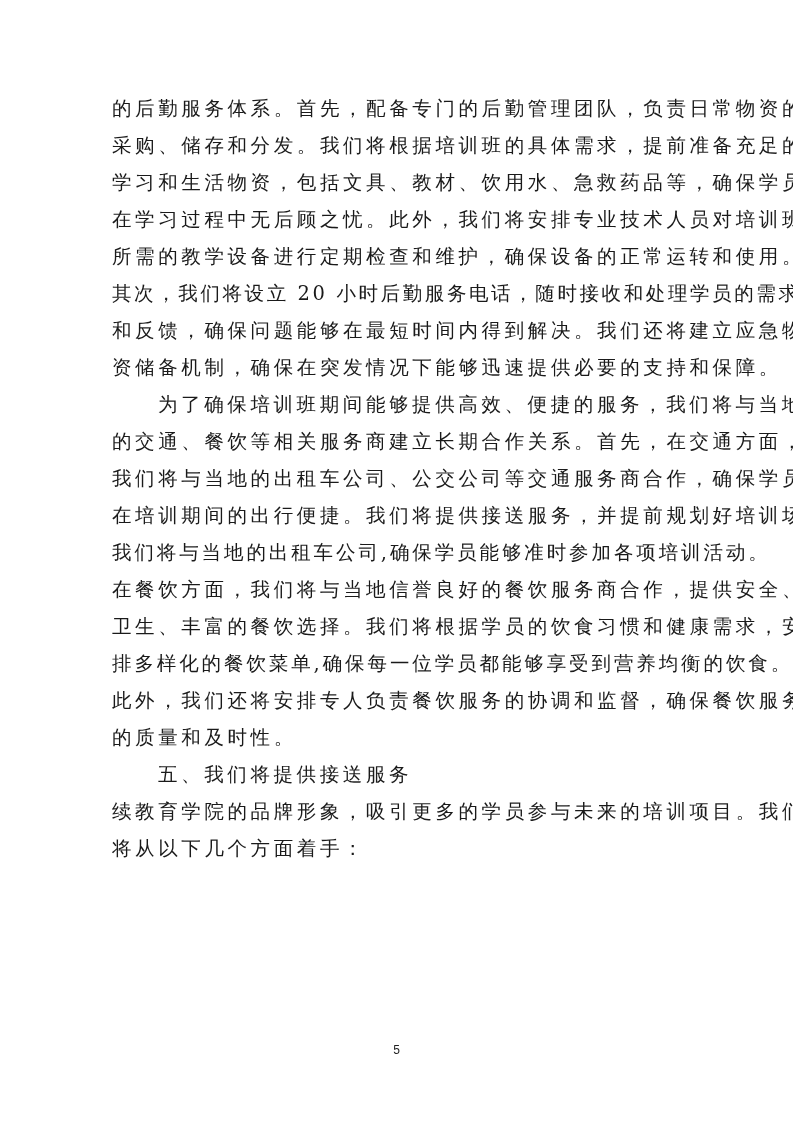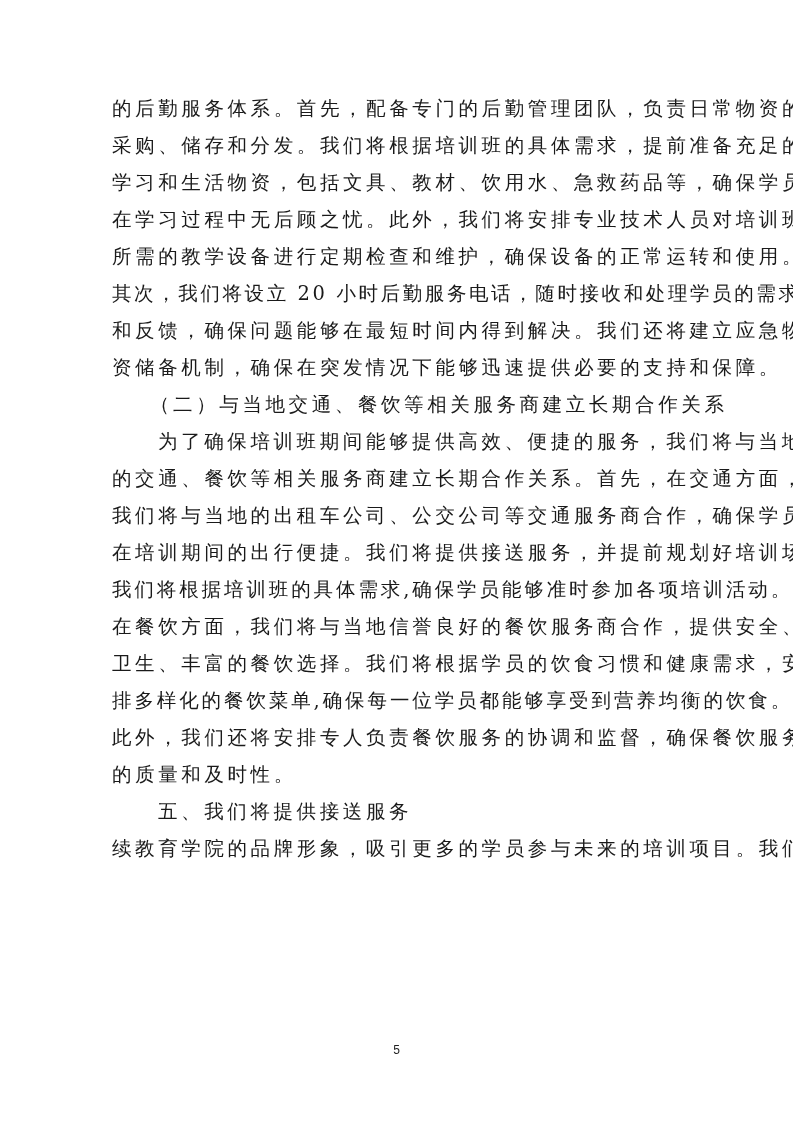--- a/index.html
+++ b/index.html
@@ -55,29 +55,29 @@
 <div class="page">
   <div class="content">
     <div class="line">的后勤服务体系。首先，配备专门的后勤管理团队，负责日常物资的</div>
     <div class="line">采购、储存和分发。我们将根据培训班的具体需求，提前准备充足的</div>
     <div class="line">学习和生活物资，包括文具、教材、饮用水、急救药品等，确保学员</div>
     <div class="line">在学习过程中无后顾之忧。此外，我们将安排专业技术人员对培训班</div>
     <div class="line">所需的教学设备进行定期检查和维护，确保设备的正常运转和使用。</div>
     <div class="line" style="letter-spacing:2.6px;">其次，我们将设立 20 小时后勤服务电话，随时接收和处理学员的需求</div>
     <div class="line">和反馈，确保问题能够在最短时间内得到解决。我们还将建立应急物</div>
     <div class="line">资储备机制，确保在突发情况下能够迅速提供必要的支持和保障。</div>
-    <div class="line indent1p">（二）与当地交通、餐饮等相关服务商建立长期合作关系</div>
     <div class="line indent2">为了确保培训班期间能够提供高效、便捷的服务，我们将与当地</div>
     <div class="line">的交通、餐饮等相关服务商建立长期合作关系。首先，在交通方面，</div>
     <div class="line">我们将与当地的出租车公司、公交公司等交通服务商合作，确保学员</div>
     <div class="line">在培训期间的出行便捷。我们将提供接送服务，并提前规划好培训场</div>
-    <div class="line" style="letter-spacing:2.9px;">我们将根据培训班的具体需求,确保学员能够准时参加各项培训活动。</div>
+    <div class="line" style="letter-spacing:2.9px;">我们将与当地的出租车公司,确保学员能够准时参加各项培训活动。</div>
     <div class="line">在餐饮方面，我们将与当地信誉良好的餐饮服务商合作，提供安全、</div>
     <div class="line">卫生、丰富的餐饮选择。我们将根据学员的饮食习惯和健康需求，安</div>
     <div class="line" style="letter-spacing:2.9px;">排多样化的餐饮菜单,确保每一位学员都能够享受到营养均衡的饮食。</div>
     <div class="line">此外，我们还将安排专人负责餐饮服务的协调和监督，确保餐饮服务</div>
     <div class="line">的质量和及时性。</div>
     <div class="line indent2">五、我们将提供接送服务</div>
     <div class="line">续教育学院的品牌形象，吸引更多的学员参与未来的培训项目。我们</div>
+    <div class="line">将从以下几个方面着手：</div>
   </div>
 
   <div class="page-number">5</div>
 </div>
 
 </body></html>

